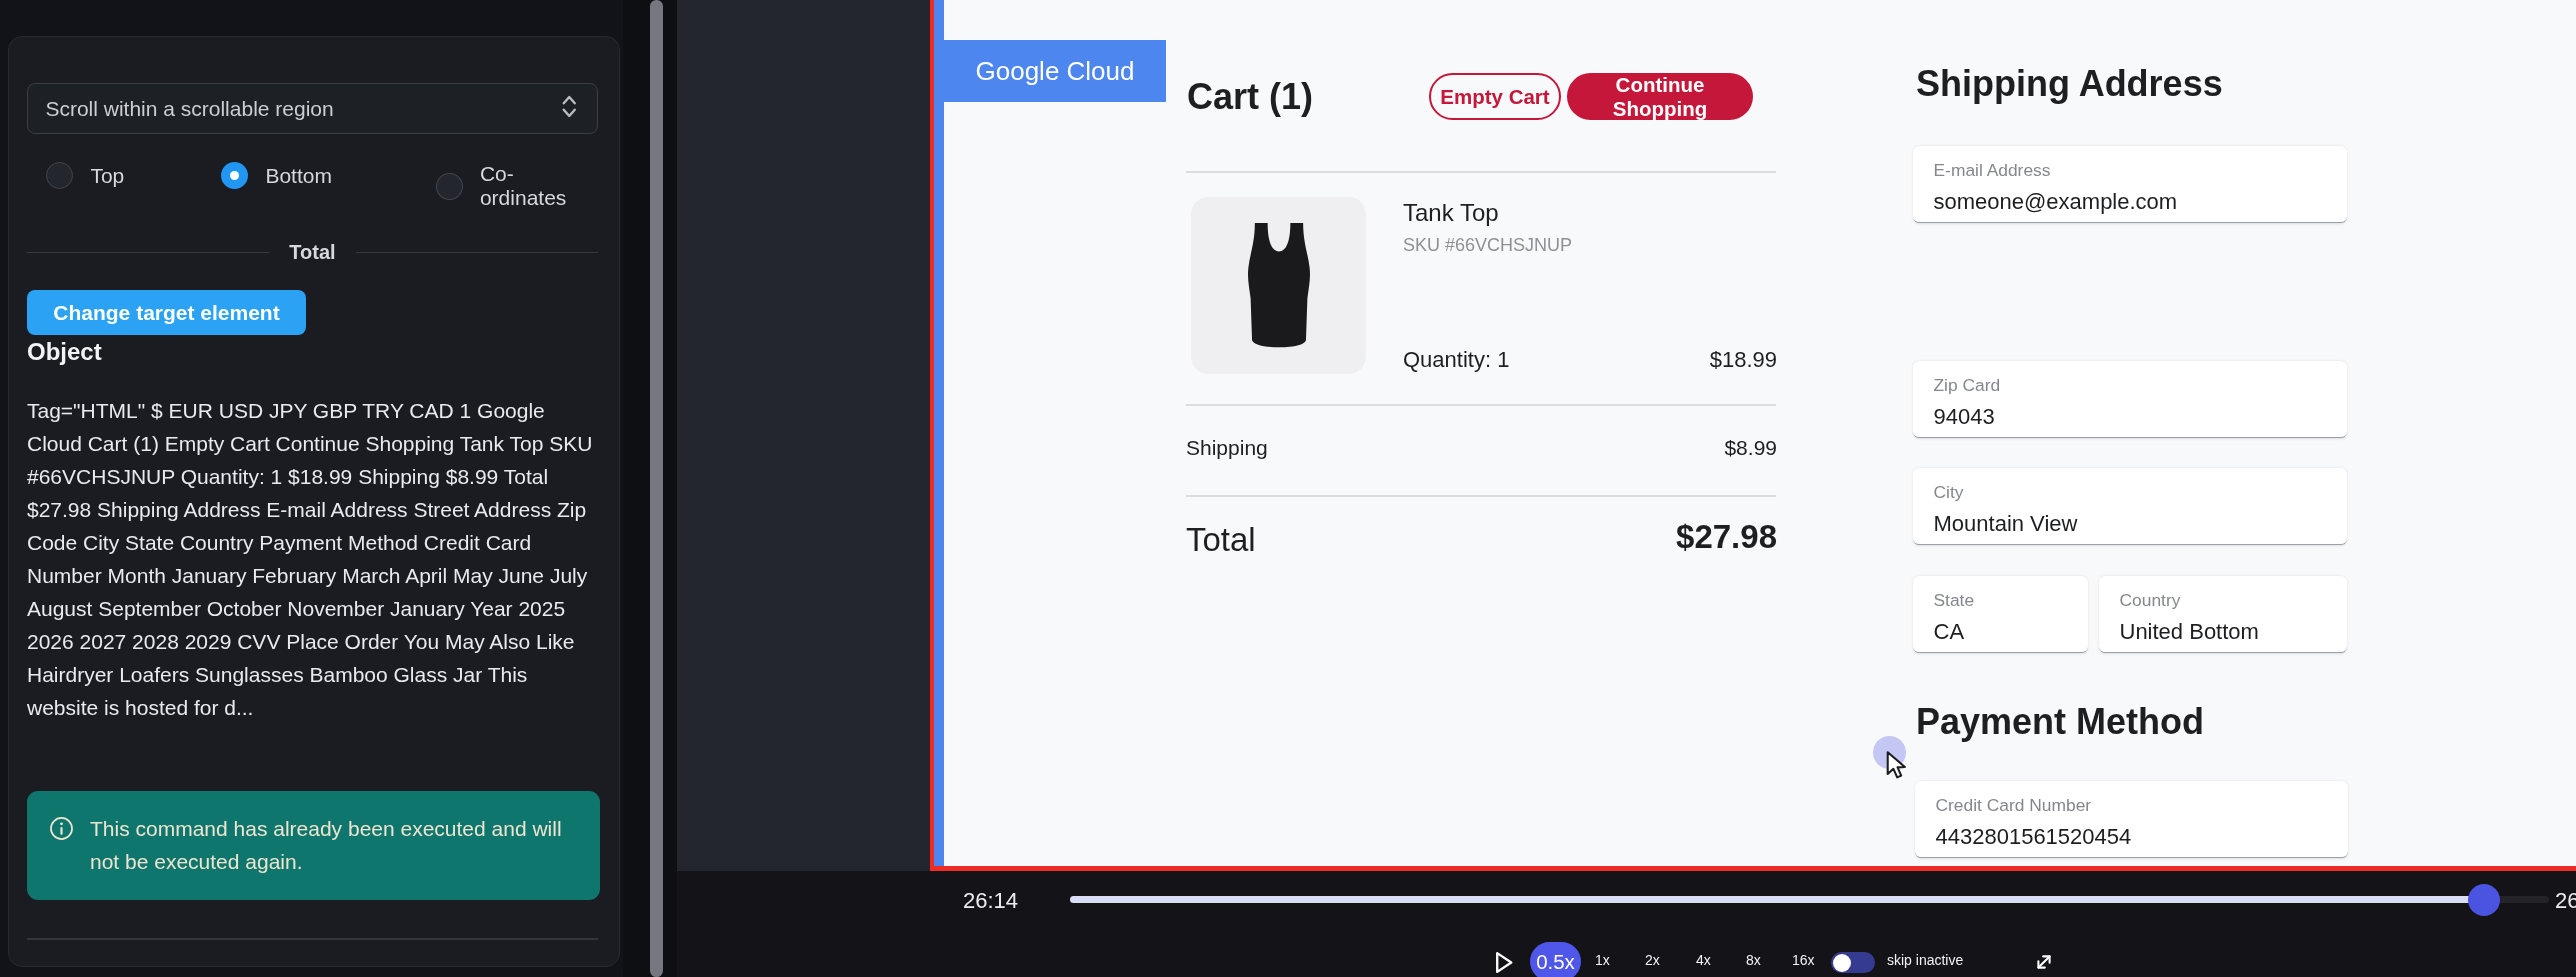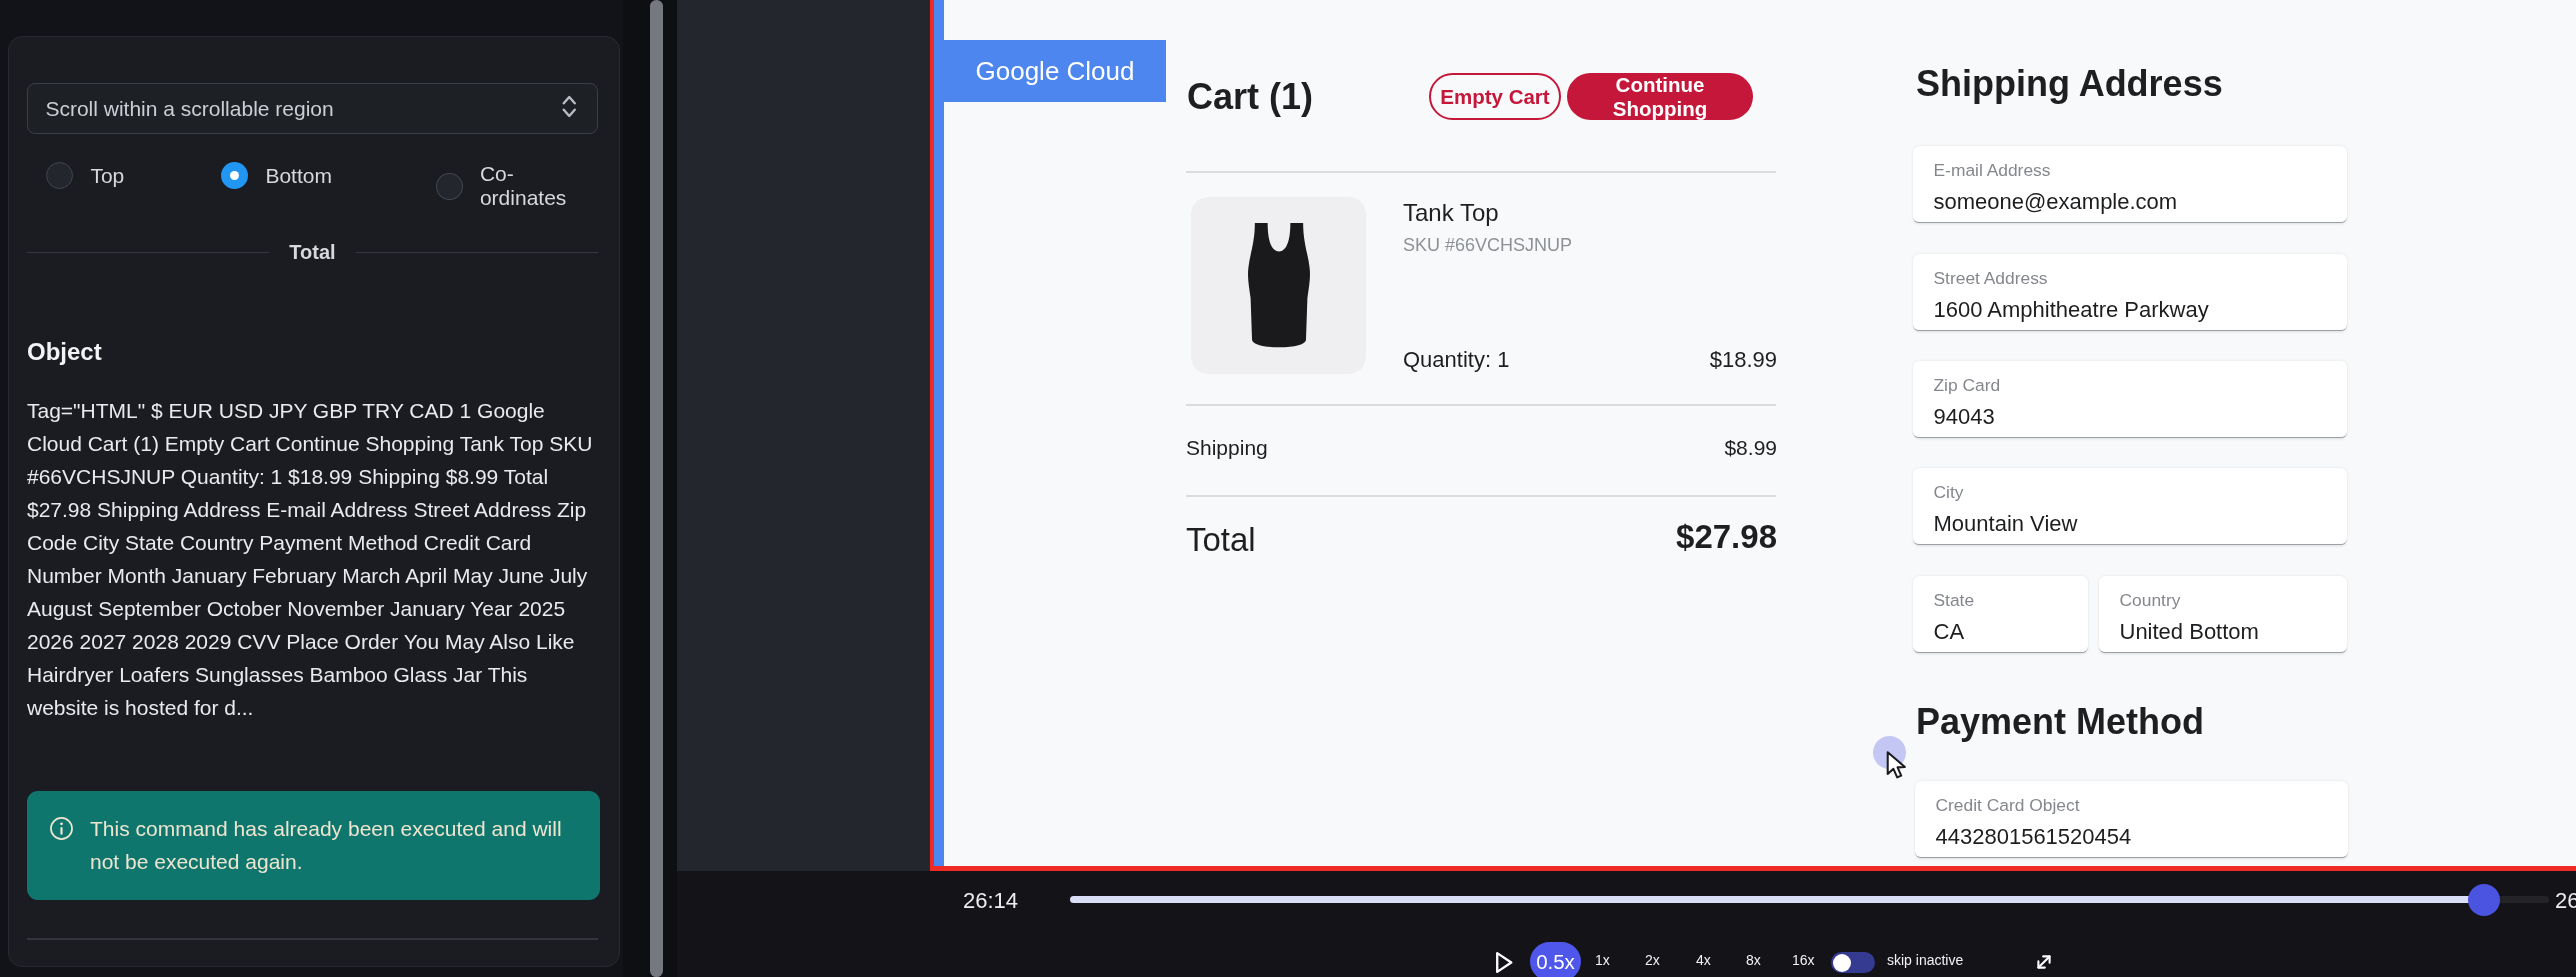--- a/index.html
+++ b/index.html
@@ -124,20 +124,21 @@
         <span>Co-ordinates</span>
       </div>
     </div>
 
     <div class="target-divider">
       <span class="line"></span>
       <span class="txt">Total</span>
       <span class="line"></span>
     </div>
 
+    <button class="blue-btn">Change target element</button>
 
     <div class="obj-h">Object</div>
 
     <div class="obj-text">Tag="HTML" $ EUR USD JPY GBP TRY CAD 1 Google Cloud Cart (1) Empty Cart Continue Shopping Tank Top SKU #66VCHSJNUP Quantity: 1 $18.99 Shipping $8.99 Total $27.98 Shipping Address E-mail Address Street Address Zip Code City State Country Payment Method Credit Card Number Month January February March April May June July August September October November January Year 2025 2026 2027 2028 2029 CVV Place Order You May Also Like Hairdryer Loafers Sunglasses Bamboo Glass Jar This website is hosted for d...</div>
 
     <div class="notice">
       <span style="margin-top:4px">
         <svg width="25" height="25" viewBox="0 0 32 32" fill="none">
           <circle cx="16" cy="16" r="13.5" stroke="#ede5d0" stroke-width="2.2"></circle>
           <circle cx="16" cy="10" r="1.8" fill="#ede5d0"></circle>
@@ -191,45 +192,41 @@
         <div class="hr" style="top:495px"></div>
         <div class="total-label">Total</div>
         <div class="total-value">$27.98</div>
 
         <div class="col2-h" style="top:63px">Shipping Address</div>
 
         <div class="fieldcard" style="left:969px;top:146px">
           <div class="flabel">E-mail Address</div>
           <div class="fvalue">someone@example.com</div>
         </div>
-        <div class="fieldcard" style="left:969px;top:254px">
-          <div class="flabel">Street Address</div>
-          <div class="fvalue">1600 Amphitheatre Parkway</div>
-        </div>
         <div class="fieldcard" style="left:969px;top:361px">
           <div class="flabel">Zip Card</div>
           <div class="fvalue">94043</div>
         </div>
         <div class="fieldcard" style="left:969px;top:468px">
           <div class="flabel">City</div>
           <div class="fvalue">Mountain View</div>
         </div>
         <div class="fieldcard" style="left:969px;top:576px;width:175px">
           <div class="flabel">State</div>
           <div class="fvalue">CA</div>
         </div>
         <div class="fieldcard" style="left:1155px;top:576px;width:248px">
           <div class="flabel">Country</div>
           <div class="fvalue">United Bottom</div>
         </div>
 
         <div class="col2-h" style="top:701px">Payment Method</div>
 
         <div class="fieldcard" style="left:971px;top:781px;width:433px">
-          <div class="flabel">Credit Card Object</div>
+          <div class="flabel">Credit Card Number</div>
           <div class="fvalue">4432801561520454</div>
         </div>
 
         <div class="cursor-halo"></div>
         <div class="cursor">
           <svg width="28" height="32" viewBox="0 0 24 28">
             <path d="M3,2 L3,21 L8,16.5 L11.3,24 L14.8,22.4 L11.6,15.2 L18,14.8 Z" fill="#ffffff" stroke="#1c1c1e" stroke-width="1.8" stroke-linejoin="round"></path>
           </svg>
         </div>
       </div>

